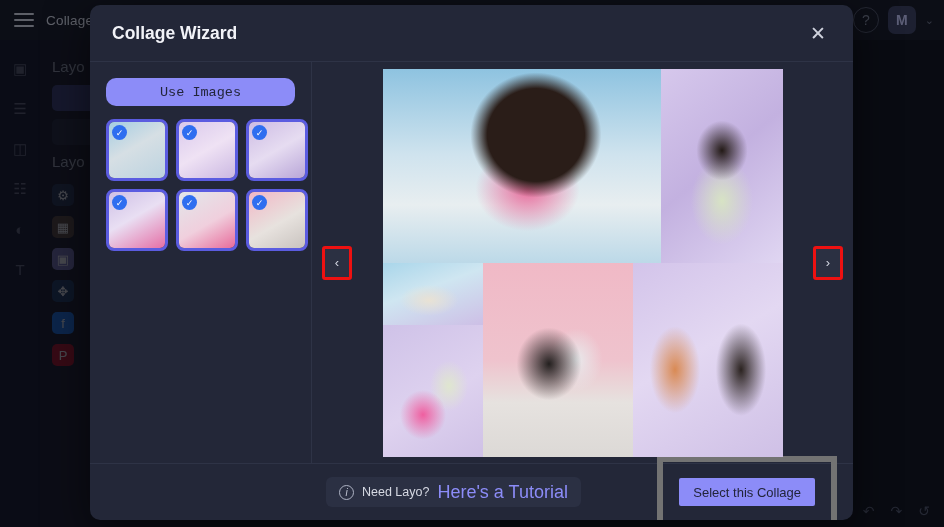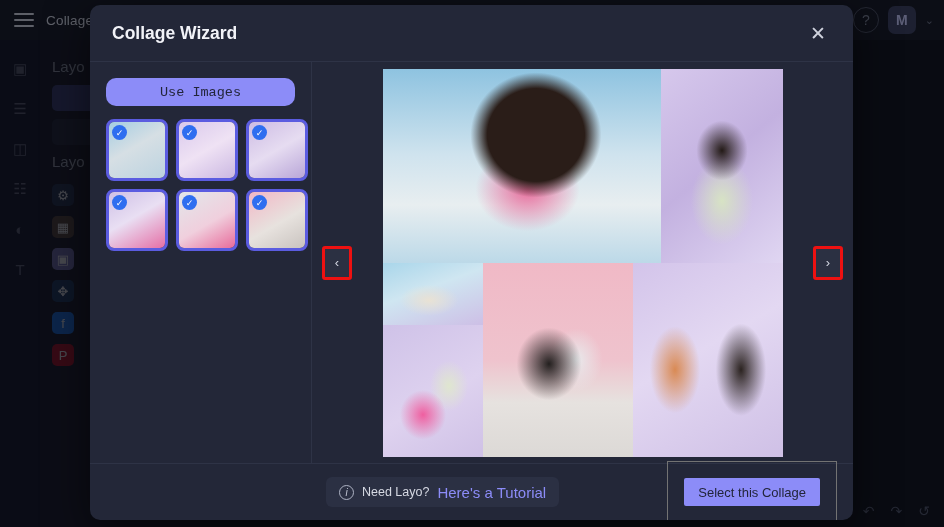--- a/index.html
+++ b/index.html
@@ -119,22 +119,22 @@
   
   .modal-foot { height: 57px; flex: 0 0 57px; border-top: 1px solid #2e3346;
     display: flex; align-items: center; justify-content: space-between;
     padding: 0 16px 0 236px; }
   .help-pill { display: flex; align-items: center; gap: 8px; height: 30px;
     padding: 0 13px; border-radius: 6px; background: #2b3043; }
   .i-circ { width: 15px; height: 15px; border-radius: 50%; border: 1.4px solid #aeb3c4;
     color: #c2c6d4; font-size: 10px; display: flex; align-items: center;
     justify-content: center; font-style: italic; }
   .help-text { color: #d6d9e3; font-size: 12.5px; }
-  .help-link { color: #8c8cf8; font-size: 15px; text-decoration: none; text-align: center; }
-  .select-wrap { border: 1px solid #737373; border-radius: 0; padding: 16px; }
+  .help-link { color: #8c8cf8; font-size: 18px; text-decoration: none; text-align: center; }
+  .select-wrap { border: 6px solid #737373; border-radius: 0; padding: 16px; }
   .select-btn { height: 28px; padding: 0 14px; border: none; border-radius: 2px;
     background: #8c8cf8; color: #22253a; font-size: 13px; font-family: inherit;
     display: flex; align-items: center; cursor: pointer; }
 
   
   .ph { width: 100%; height: 100%; }
   .ph1 { background:
       radial-gradient(ellipse 38% 52% at 55% 34%, #2a1d18 0%, #2a1d18 46%, transparent 62%),
       radial-gradient(ellipse 26% 30% at 52% 62%, #e86b9b 0%, transparent 72%),
       linear-gradient(180deg, #8ec3e0 0%, #cfe3ee 44%, #e8eef0 70%, #bcd9e8 100%); }

